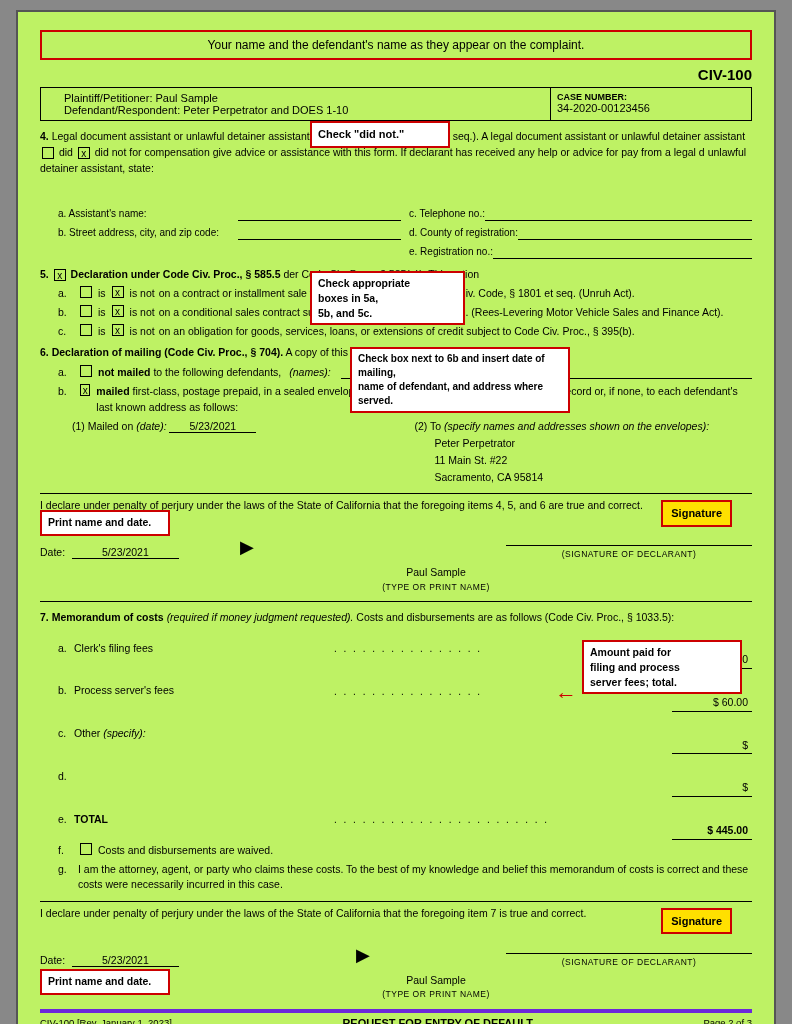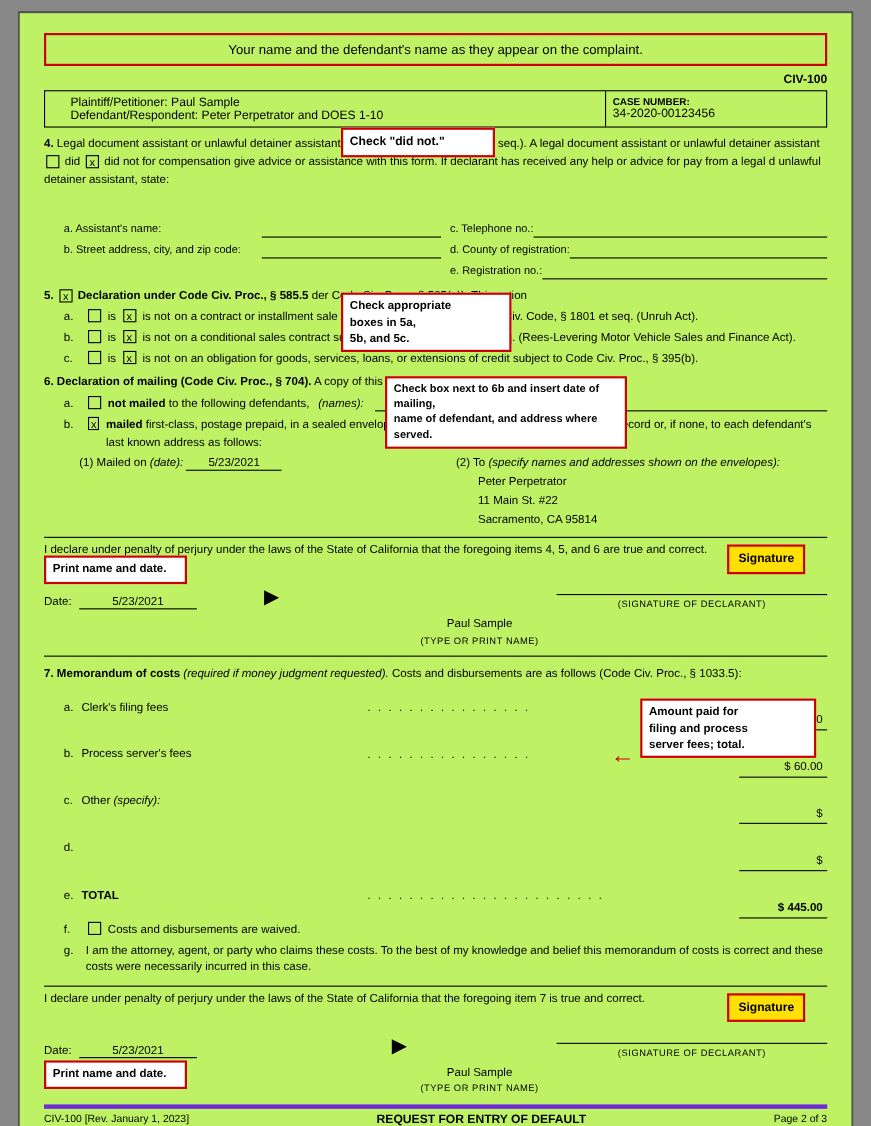--- a/index.html
+++ b/index.html
@@ -23,21 +23,21 @@
     .top-notice {
       border: 2px solid #c00;
       text-align: center;
       padding: 6px 10px;
       font-size: 12px;
       margin-bottom: 6px;
       color: #000;
     }
     .civ-number {
       text-align: right;
-      font-size: 11px;
+      font-size: 15px;
       font-weight: bold;
       margin-bottom: 4px;
     }
     .header-box {
       border: 1px solid #000;
       display: flex;
       margin-bottom: 8px;
       padding-left: 17px;
     }
     .header-left {

